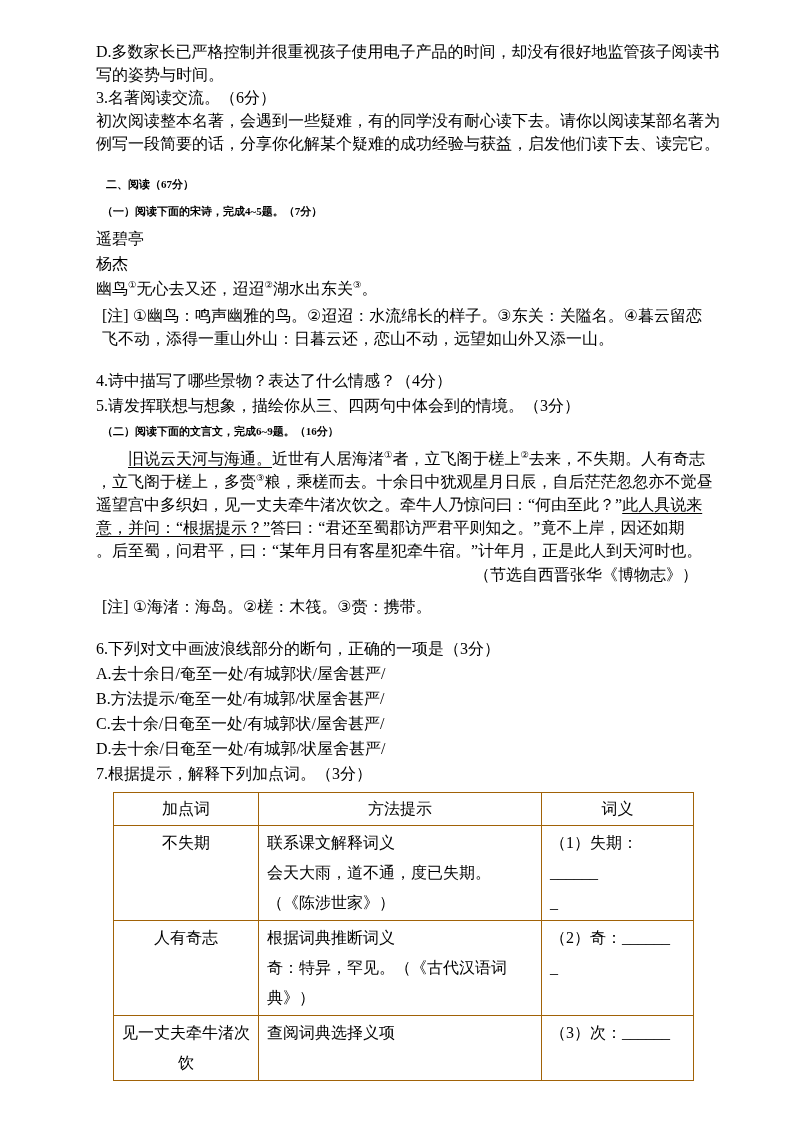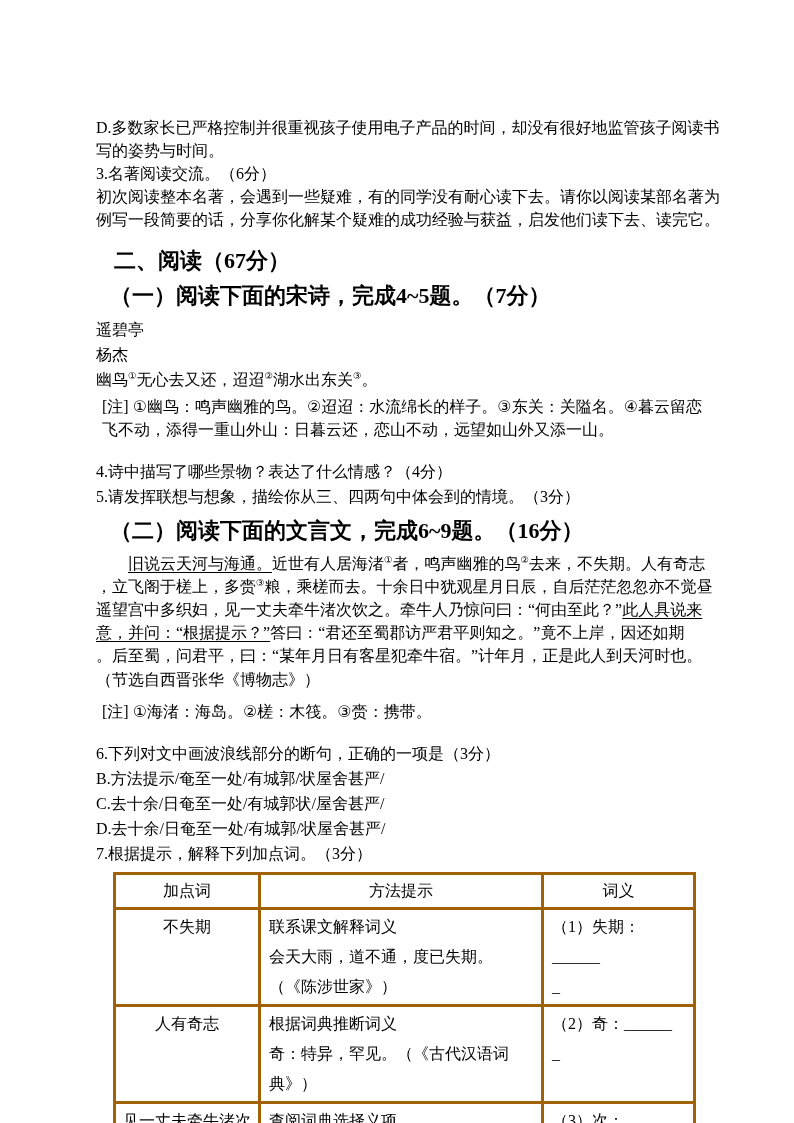--- a/index.html
+++ b/index.html
@@ -1,45 +1,45 @@
 <!DOCTYPE html>
 <html><head>
 <meta charset="utf-8">
 <style>
   html,body{margin:0;padding:0;}
   body{
     width:794px;height:1123px;background:#ffffff;overflow:hidden;
     font-family:"Liberation Serif","DejaVu Sans",serif;
     font-size:16px;color:#000;
   }
-  .page{box-sizing:border-box;width:794px;height:1107px;padding:116px 96px 0 96px;}
+  .page{box-sizing:border-box;width:794px;height:1107px;padding:40px 96px 0 96px;}
   p{margin:0;line-height:25px;}
   .lh23{line-height:23px;}
   .pre{white-space:pre;}
   .prewrap{white-space:pre-line;}
   .nowrap{white-space:nowrap;}
   .c{}
-  .right{}
+  .right{text-align:right;}
   .indent{text-indent:32px;}
   .note{padding-left:6px;}
-  h2,h3{margin:8px;font-size:22px;font-weight:bold;line-height:27px;}
+  h2,h3{margin:0;font-size:11px;font-weight:bold;line-height:27px;}
   h2{margin-top:16px;padding-left:10px;}
   h3{padding-left:6px;}
   .poem{margin-top:1px;}
   .poem p{line-height:25px;}
   .pnote{margin-top:3px;}
   .passage{margin-top:2px;}
   .passage p{line-height:23px;}
   .u{text-decoration:underline;text-underline-offset:3px;}
   .w{text-decoration:underline;text-decoration-style:wavy;text-decoration-thickness:1px;text-underline-offset:3px;}
   sup.sn{font-size:9.5px;line-height:0;vertical-align:super;}
   .note2{margin-top:8px;}
   .mt2{margin-top:18px;}
   table{border-collapse:collapse;margin:6px 0 0 17px;table-layout:fixed;width:580px;}
-  th,td{border:3px solid #a16207;vertical-align:top;padding:2px 8px;font-weight:normal;line-height:30px;}
+  th,td{border:1px solid #a16207;vertical-align:top;padding:2px 8px;font-weight:normal;line-height:30px;}
   th{text-align:center;line-height:28px;}
   col.c1{width:145px;} col.c2{width:283px;} col.c3{width:152px;}
   td.word{text-align:center;padding:2px 1px;}
 </style>
 </head>
 <body>
 
 <div class="page">
 
   <p class="pre lh23">D.多数家长已严格控制并很重视孩子使用电子产品的时间，却没有很好地监管孩子阅读书
@@ -58,31 +58,32 @@
   </div>
 
   <p class="pre lh23 note pnote">[注] ①幽鸟：鸣声幽雅的鸟。②迢迢：水流绵长的样子。③东关：关隘名。④暮云留恋
 飞不动，添得一重山外山：日暮云还，恋山不动，远望如山外又添一山。</p>
   <p class="mt2">4.诗中描写了哪些景物？表达了什么情感？（4分）</p>
   <p>5.请发挥联想与想象，描绘你从三、四两句中体会到的情境。（3分）</p>
 
   <h3>（二）阅读下面的文言文，完成6~9题。（16分）</h3>
 
   <div class="passage">
-    <p class="indent nowrap"><span class="u">旧说云天河与海通。</span><span>近世有人居海渚</span><sup class="sn">①</sup><span>者，鸣声幽雅的鸟</span><sup class="sn">②</sup><span>去来，不失期。人有奇志</span></p>
+    <p class="indent nowrap"><span class="u">旧说云天河与海通。</span><span>近世有人居海渚</span><sup class="sn">①</sup><span>者，立飞阁于槎上</span><sup class="sn">②</sup><span>去来，不失期。人有奇志</span></p>
     <p class="nowrap"><span>，立飞阁于槎上，多赍</span><sup class="sn">③</sup><span>粮，乘槎而去。十余日中犹观星月日辰，自后茫茫忽忽亦不觉昼</span></p>
     <p class="nowrap"><span>遥望宫中多织妇，见一丈夫牵牛渚次饮之。牵牛人乃惊问曰：“何由至此？”</span><span class="u">此人具说来</span></p>
     <p class="nowrap"><span class="u">意，并问：“根据提示？”</span><span>答曰：“君还至蜀郡访严君平则知之。”竟不上岸，因还如期</span></p>
     <p class="nowrap"><span>。后至蜀，问君平，曰：“某年月日有客星犯牵牛宿。”计年月，正是此人到天河时也。</span></p>
   </div>
 
   <p class="right">（节选自西晋张华《博物志》）</p>
   <p class="lh23 note note2">[注] ①海渚：海岛。②槎：木筏。③赍：携带。</p>
 
   <p class="mt2">6.下列对文中画波浪线部分的断句，正确的一项是（3分）</p>
+  <p>A.去十余日/奄至一处/有城郭状/屋舍甚严/</p>
   <p>B.方法提示/奄至一处/有城郭/状屋舍甚严/</p>
   <p>C.去十余/日奄至一处/有城郭状/屋舍甚严/</p>
   <p>D.去十余/日奄至一处/有城郭/状屋舍甚严/</p>
   <p>7.根据提示，解释下列加点词。（3分）</p>
 
   <table>
     <colgroup>
         <col class="c1">
         <col class="c2">
         <col class="c3">

